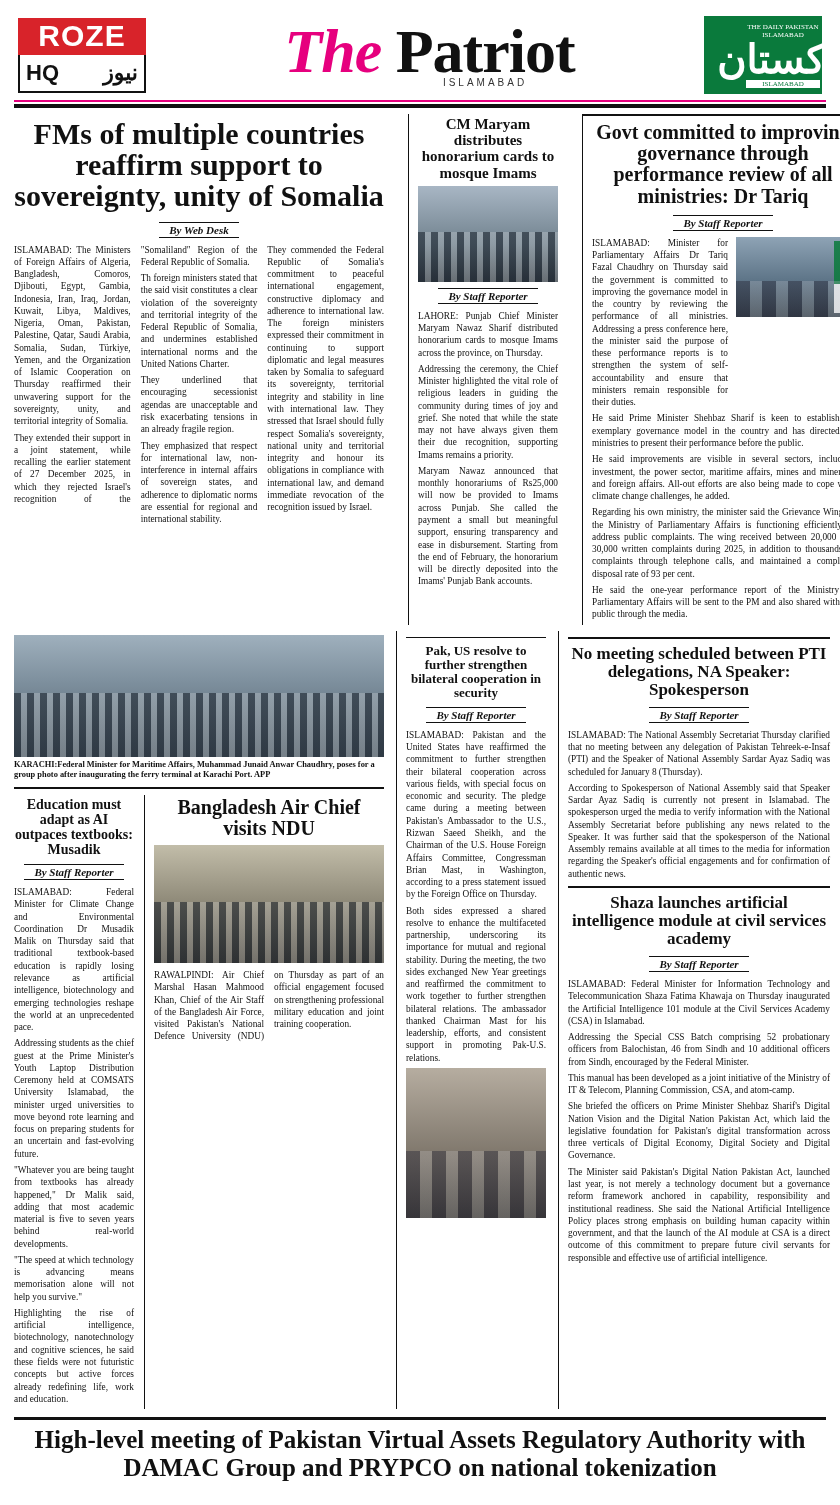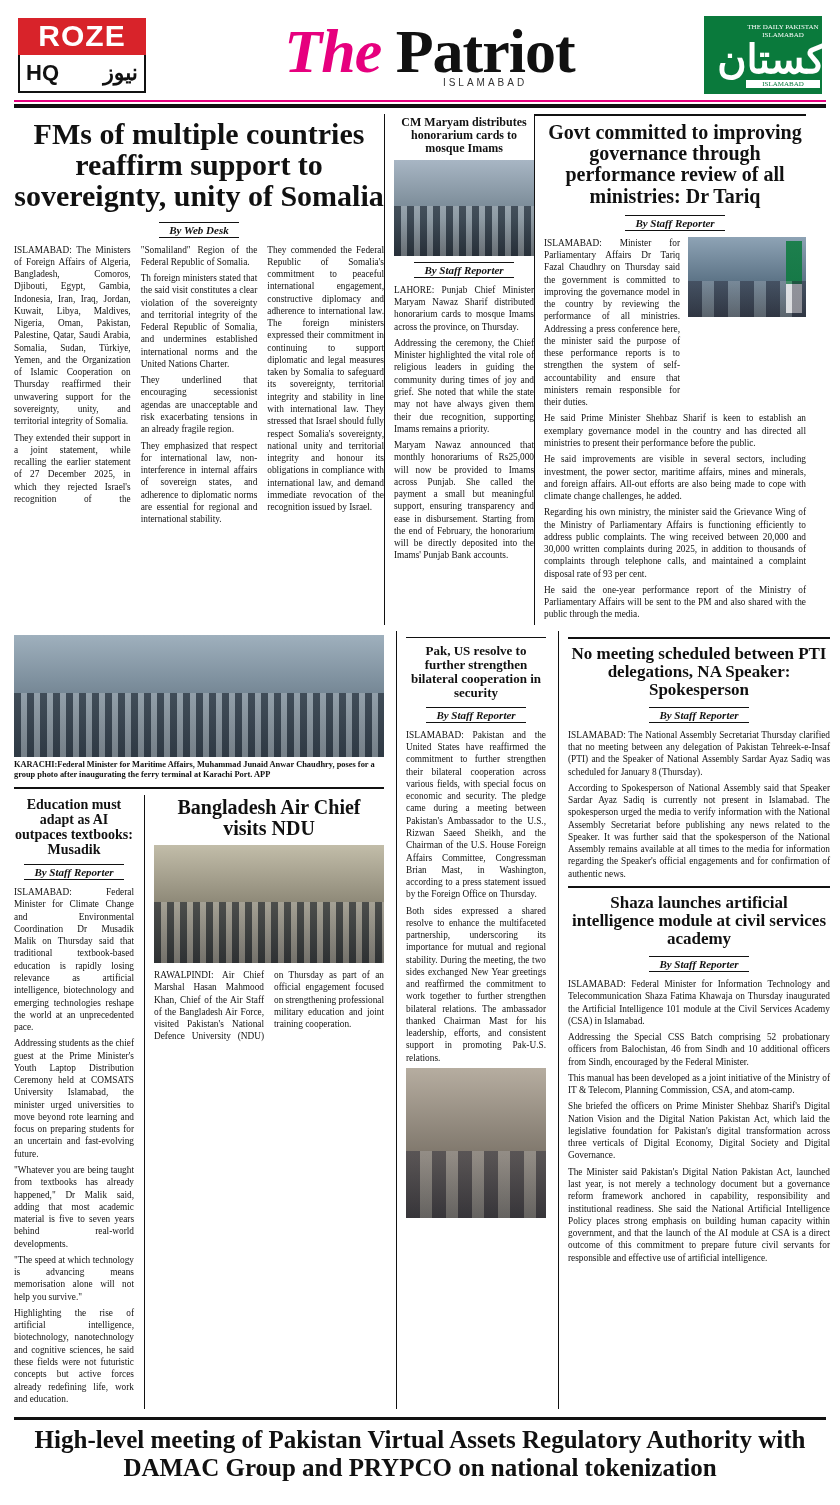--- a/index.html
+++ b/index.html
@@ -48,42 +48,42 @@
     text-align:center; font-family:"Liberation Sans", sans-serif; font-weight:bold;
     font-size:11px; padding:4px 0 4px 0; letter-spacing:0.5px;
   }
   .rule-thick { border-top:3px solid #111; margin-bottom:6px;}
 
   
   h1.lead {
     font-size:30px; line-height:1.04; text-align:center; margin:4px 0 8px 0; font-weight:bold;
   }
   h2.hl { font-size:20px; line-height:1.06; text-align:center; margin:2px 0 6px 0; font-weight:bold;}
-  h3.hl { font-size:12px; line-height:1.08; text-align:center; margin:2px 0 5px 0; font-weight:bold;}
+  h3.hl { font-size:15px; line-height:1.08; text-align:center; margin:2px 0 5px 0; font-weight:bold;}
   .byline {
     text-align:center; font-weight:bold; font-style:italic; font-size:11px;
     border-top:1px solid #111; border-bottom:1px solid #111; display:inline-block;
     padding:1px 10px; margin:0 auto 6px auto;
   }
   .byline-wrap { text-align:center; }
   p.body {
     font-size:9.3px; line-height:1.32; text-align:justify; margin:0 0 4px 0;
     text-indent:0;
   }
   .cols2 { column-count:2; column-gap:10px; }
   .cols3 { column-count:3; column-gap:10px; }
   .hr-thin { border-top:1px solid #111; margin:6px 0; }
   .hr-thin2 { border-top:2px solid #111; margin:6px 0; }
 
   .photo { background:#6f7b86; width:100%; position:relative; overflow:hidden; }
   .photo .ph-inner { position:absolute; inset:0; }
   .caption { font-size:8.4px; font-weight:bold; line-height:1.25; margin-top:3px; }
 
   
-  .top-grid { display:grid; grid-template-columns: 370px 150px 272px; gap:0; }
+  .top-grid { display:grid; grid-template-columns: 370px 150px 272px; gap:24px; }
 
   .mid-grid { display:grid; grid-template-columns: 370px 150px 272px; gap:12px; margin-top:6px;}
 
   .bottom-banner h1 { font-size:25px; line-height:1.1; text-align:center; margin:6px 0 6px 0; font-weight:bold;}
 
   .sep-col { border-left:1px solid #111; padding-left:9px; }
 
   
   .ph-a { background:linear-gradient(180deg,#9fb0bd 0%,#7c8e9c 40%,#4f5d68 100%); }
   .ph-b { background:linear-gradient(180deg,#8ea3b5 0%,#5d7487 55%,#36424c 100%); }

